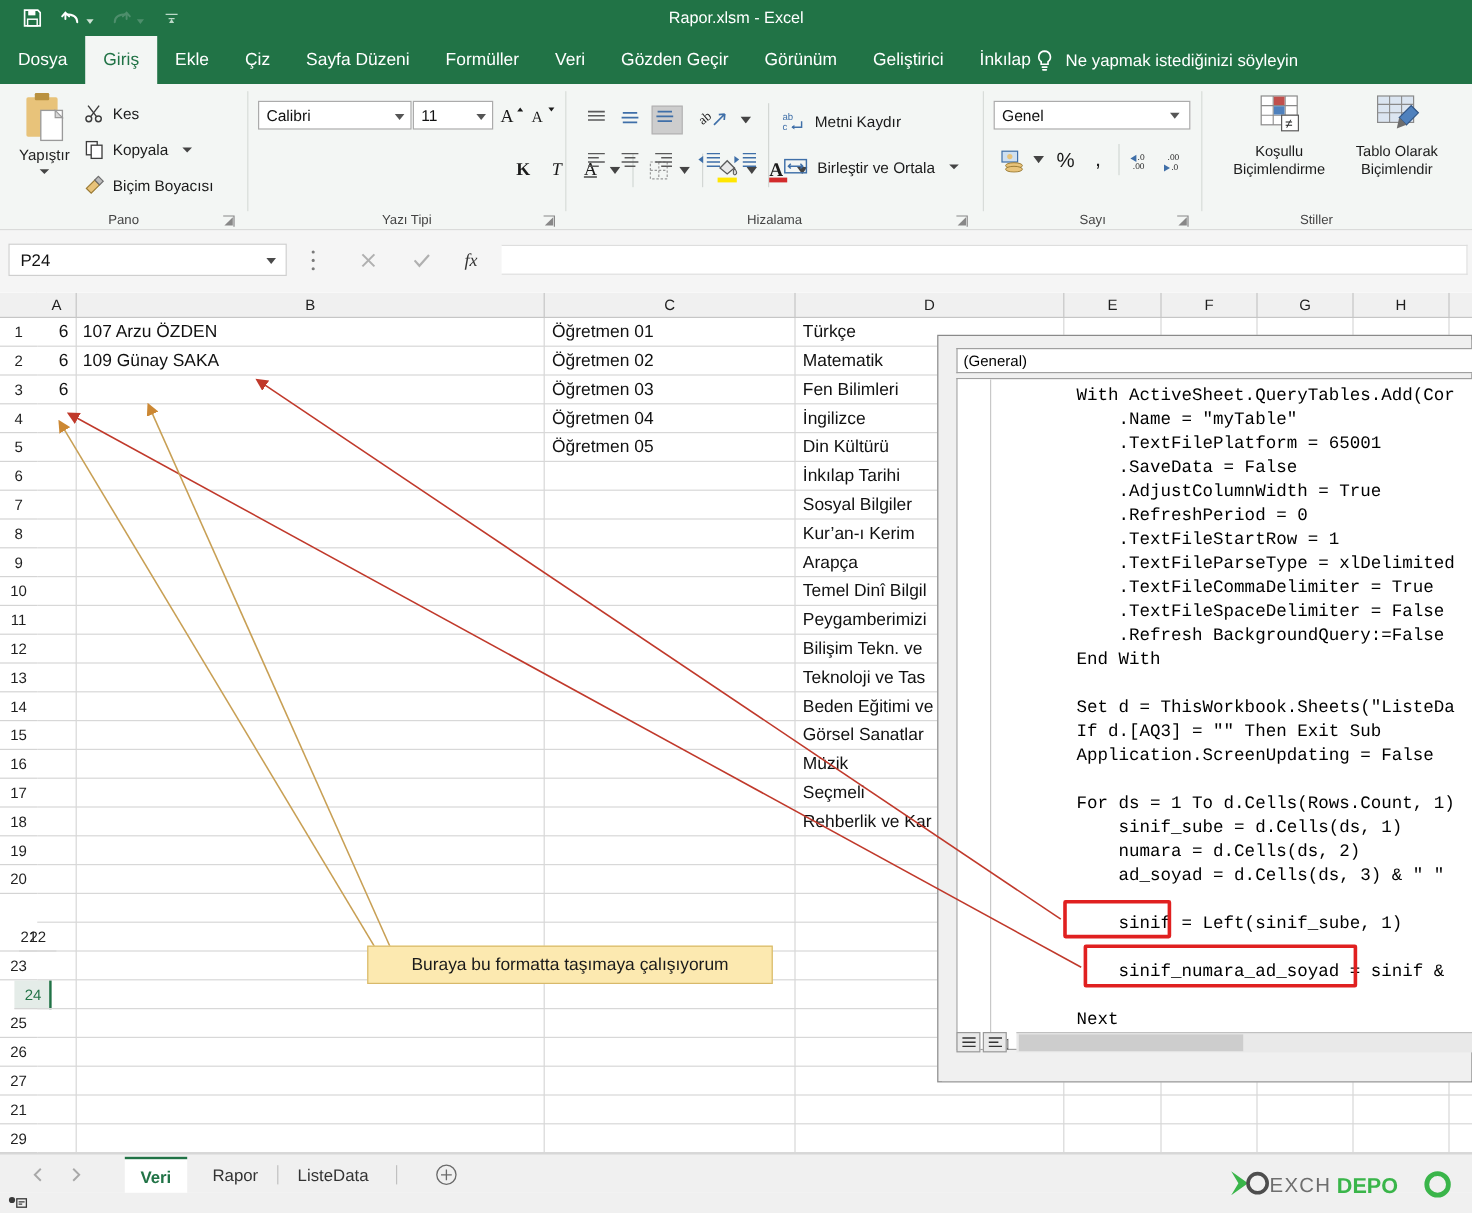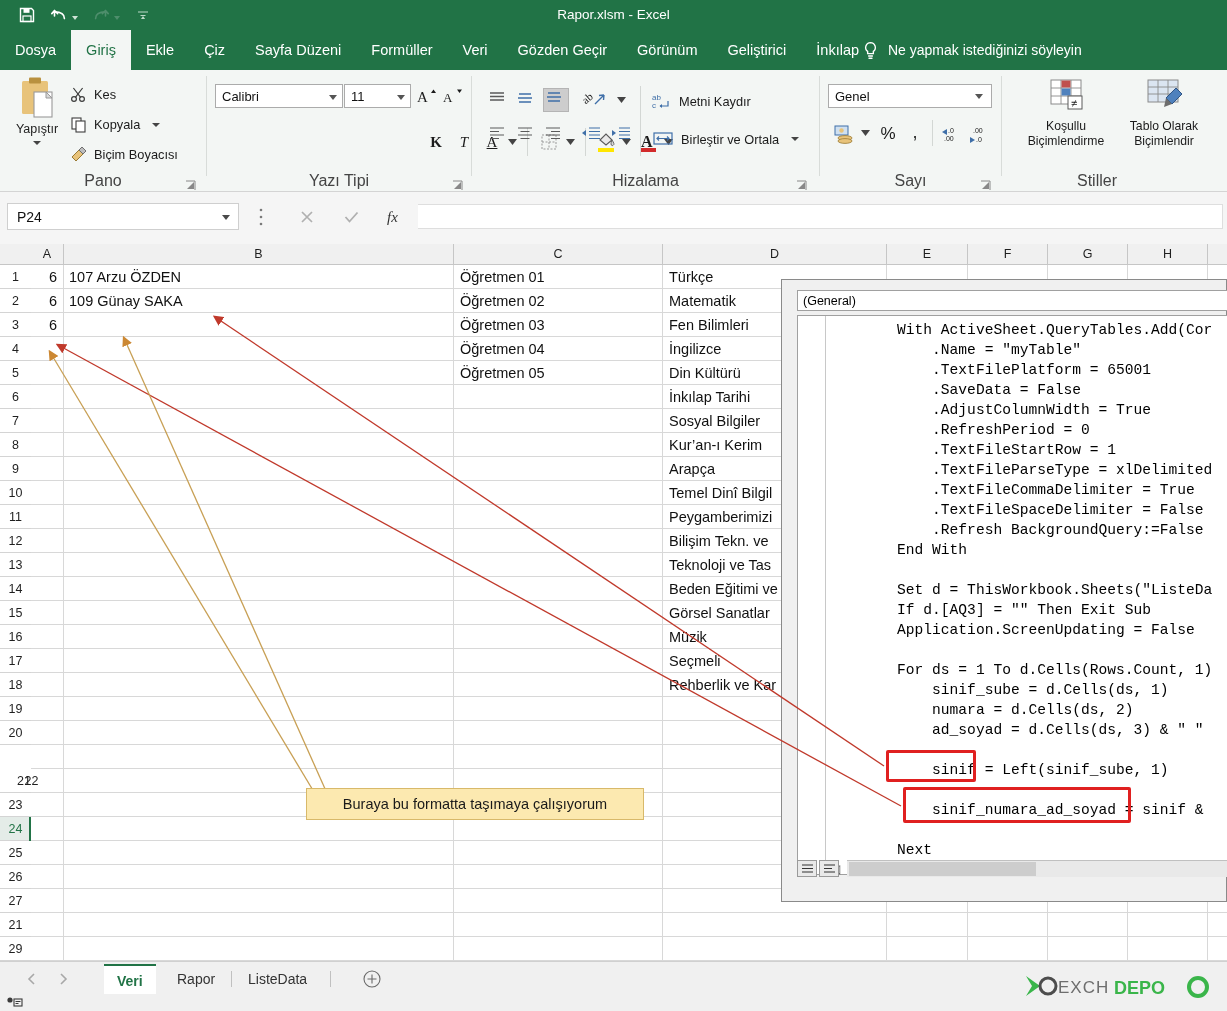--- a/index.html
+++ b/index.html
@@ -45,21 +45,21 @@
   .bulb { width: 17px; height: 19px; display: block; }
 
   
   .ribbon {
     position: absolute; top: 70px; left: 0; width: 1227px; height: 122px;
     background: #f3f6f4; border-bottom: 1px solid #d4d4d4;
   }
   .rgroup { position: absolute; top: 0; height: 122px; }
   .rgroup .glabel {
     position: absolute; bottom: 2px; width: 100%; text-align: center;
-    font-size: 16px; color: #444;
+    font-size: 11px; color: #444;
   }
   .gdivider { position: absolute; top: 6px; width: 1px; height: 100px; background: #d8dcd9; }
   .dlaunch {
     position: absolute; bottom: 4px; width: 11px; height: 11px; cursor: pointer;
   }
 
   
   .paste-btn {
     position: absolute; left: 6px; top: 6px; width: 62px; height: 88px;
     display: flex; flex-direction: column; align-items: center; cursor: pointer;
@@ -142,21 +142,21 @@
   .corner-tri {
     position: absolute; right: 4px; bottom: 3px; width: 0; height: 0;
     border-left: 10px solid transparent; border-bottom: 10px solid #b0b0b0;
   }
   .rowhdr { position: absolute; left: 0; top: 21px; width: 31px; background: #f0f0f0; border-right: 1px solid #c6c6c6; }
   .rowcell {
     position: absolute; left: 0; width: 31px; height: 24px; line-height: 24px;
     text-align: center; font-size: 12.5px; color: #1f1f1f;
     border-bottom: 1px solid #d4d4d4; cursor: pointer;
   }
-  .rowcell.active { color: #217346; background: #e4ece8; }
+  .rowcell.active { color: #217346; background: #e4ece8; margin-left: 12px; }
   .rowcell.active::after {
     content: ""; position: absolute; right: 0; top: 0; width: 2px; height: 24px; background: #217346;
   }
   .cellsarea { position: absolute; left: 31px; top: 21px; width: 1196px; height: 696px; }
   .gline-h { position: absolute; left: 0; width: 1196px; height: 1px; background: #d8d8d8; }
   .gline-v { position: absolute; top: 0; width: 1px; height: 696px; background: #d8d8d8; }
   .cell {
     position: absolute; height: 24px; line-height: 24px; font-size: 14.5px; color: #111;
     padding-left: 5px; white-space: nowrap; overflow: hidden;
   }

